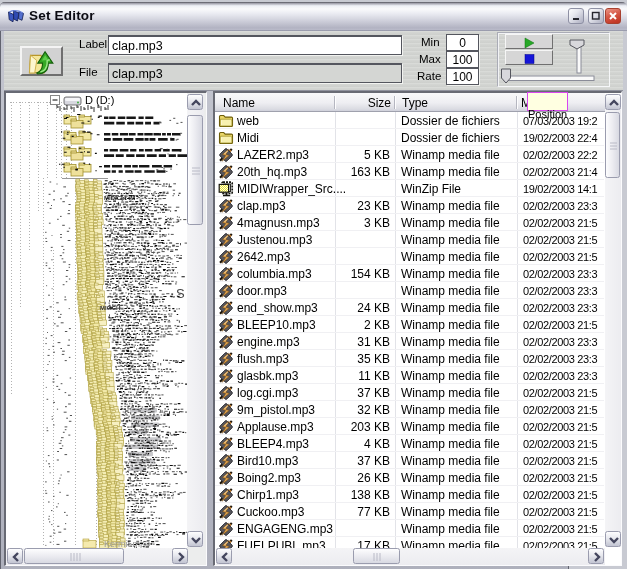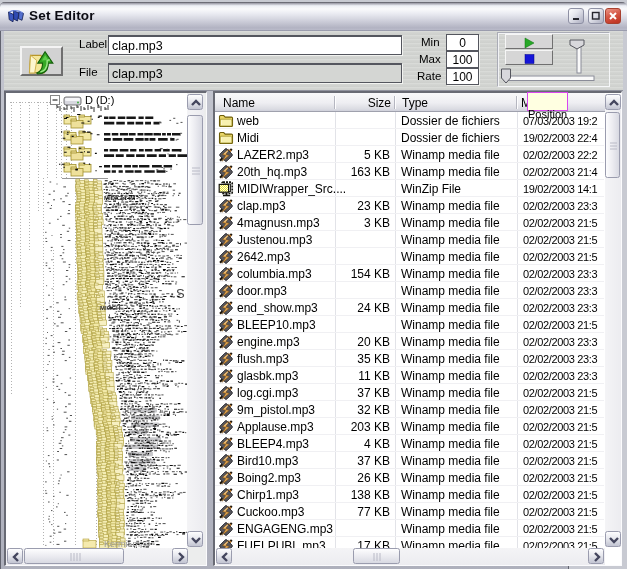--- a/index.html
+++ b/index.html
@@ -1041,33 +1041,34 @@
       </div>
       <div class="lr" style="top:223px">
         <span class="ic"><svg width="16" height="16" viewBox="0 0 16 16">
             <path d="M2 13.8 L13.8 2" stroke="#1e1408" stroke-width="2.2"></path>
             <path d="M11.2 3.4 l1.4 1.4" stroke="#c87f2e" stroke-width="2.4"></path>
             <rect x="3.1" y="3.1" width="9.8" height="9.8" rx="1.5" fill="#55555c" stroke="#2c2c31" stroke-width="0.9" transform="rotate(45 8 8)"></rect>
             <path d="M10.6 2.2 L4.4 7.6 l3.3 0.9 -3.7 5.8 7.3-5.9 -3.3-0.9 z" fill="#dda24e" stroke="#6e4410" stroke-width="0.5"></path>
             <path d="M9.8 3.8 L6.4 6.9" stroke="#efc687" stroke-width="1.1"></path>
           </svg></span>
         <span class="nm">BLEEP10.mp3</span>
+        <span class="sz">2 KB</span>
         <span class="tp">Winamp media file</span>
         <span class="dt">02/02/2003 21:5</span>
       </div>
       <div class="lr" style="top:240px">
         <span class="ic"><svg width="16" height="16" viewBox="0 0 16 16">
             <path d="M2 13.8 L13.8 2" stroke="#1e1408" stroke-width="2.2"></path>
             <path d="M11.2 3.4 l1.4 1.4" stroke="#c87f2e" stroke-width="2.4"></path>
             <rect x="3.1" y="3.1" width="9.8" height="9.8" rx="1.5" fill="#55555c" stroke="#2c2c31" stroke-width="0.9" transform="rotate(45 8 8)"></rect>
             <path d="M10.6 2.2 L4.4 7.6 l3.3 0.9 -3.7 5.8 7.3-5.9 -3.3-0.9 z" fill="#dda24e" stroke="#6e4410" stroke-width="0.5"></path>
             <path d="M9.8 3.8 L6.4 6.9" stroke="#efc687" stroke-width="1.1"></path>
           </svg></span>
         <span class="nm">engine.mp3</span>
-        <span class="sz">20 KB</span>
+        <span class="sz">31 KB</span>
         <span class="tp">Winamp media file</span>
         <span class="dt">02/02/2003 23:3</span>
       </div>
       <div class="lr" style="top:257px">
         <span class="ic"><svg width="16" height="16" viewBox="0 0 16 16">
             <path d="M2 13.8 L13.8 2" stroke="#1e1408" stroke-width="2.2"></path>
             <path d="M11.2 3.4 l1.4 1.4" stroke="#c87f2e" stroke-width="2.4"></path>
             <rect x="3.1" y="3.1" width="9.8" height="9.8" rx="1.5" fill="#55555c" stroke="#2c2c31" stroke-width="0.9" transform="rotate(45 8 8)"></rect>
             <path d="M10.6 2.2 L4.4 7.6 l3.3 0.9 -3.7 5.8 7.3-5.9 -3.3-0.9 z" fill="#dda24e" stroke="#6e4410" stroke-width="0.5"></path>
             <path d="M9.8 3.8 L6.4 6.9" stroke="#efc687" stroke-width="1.1"></path>

